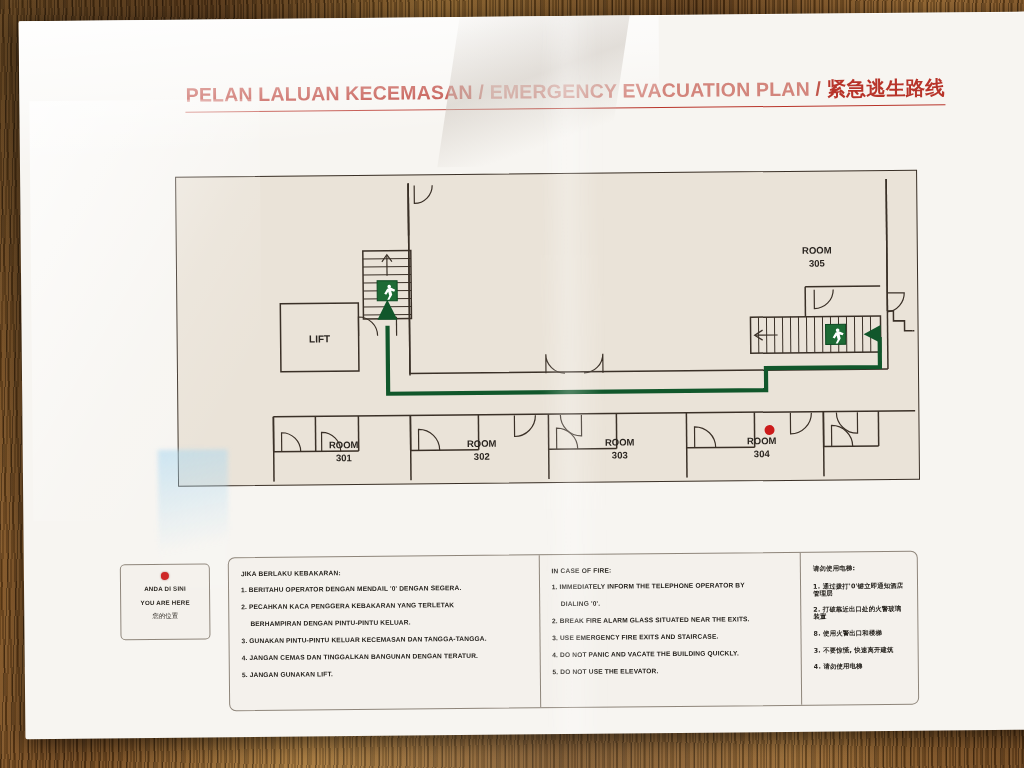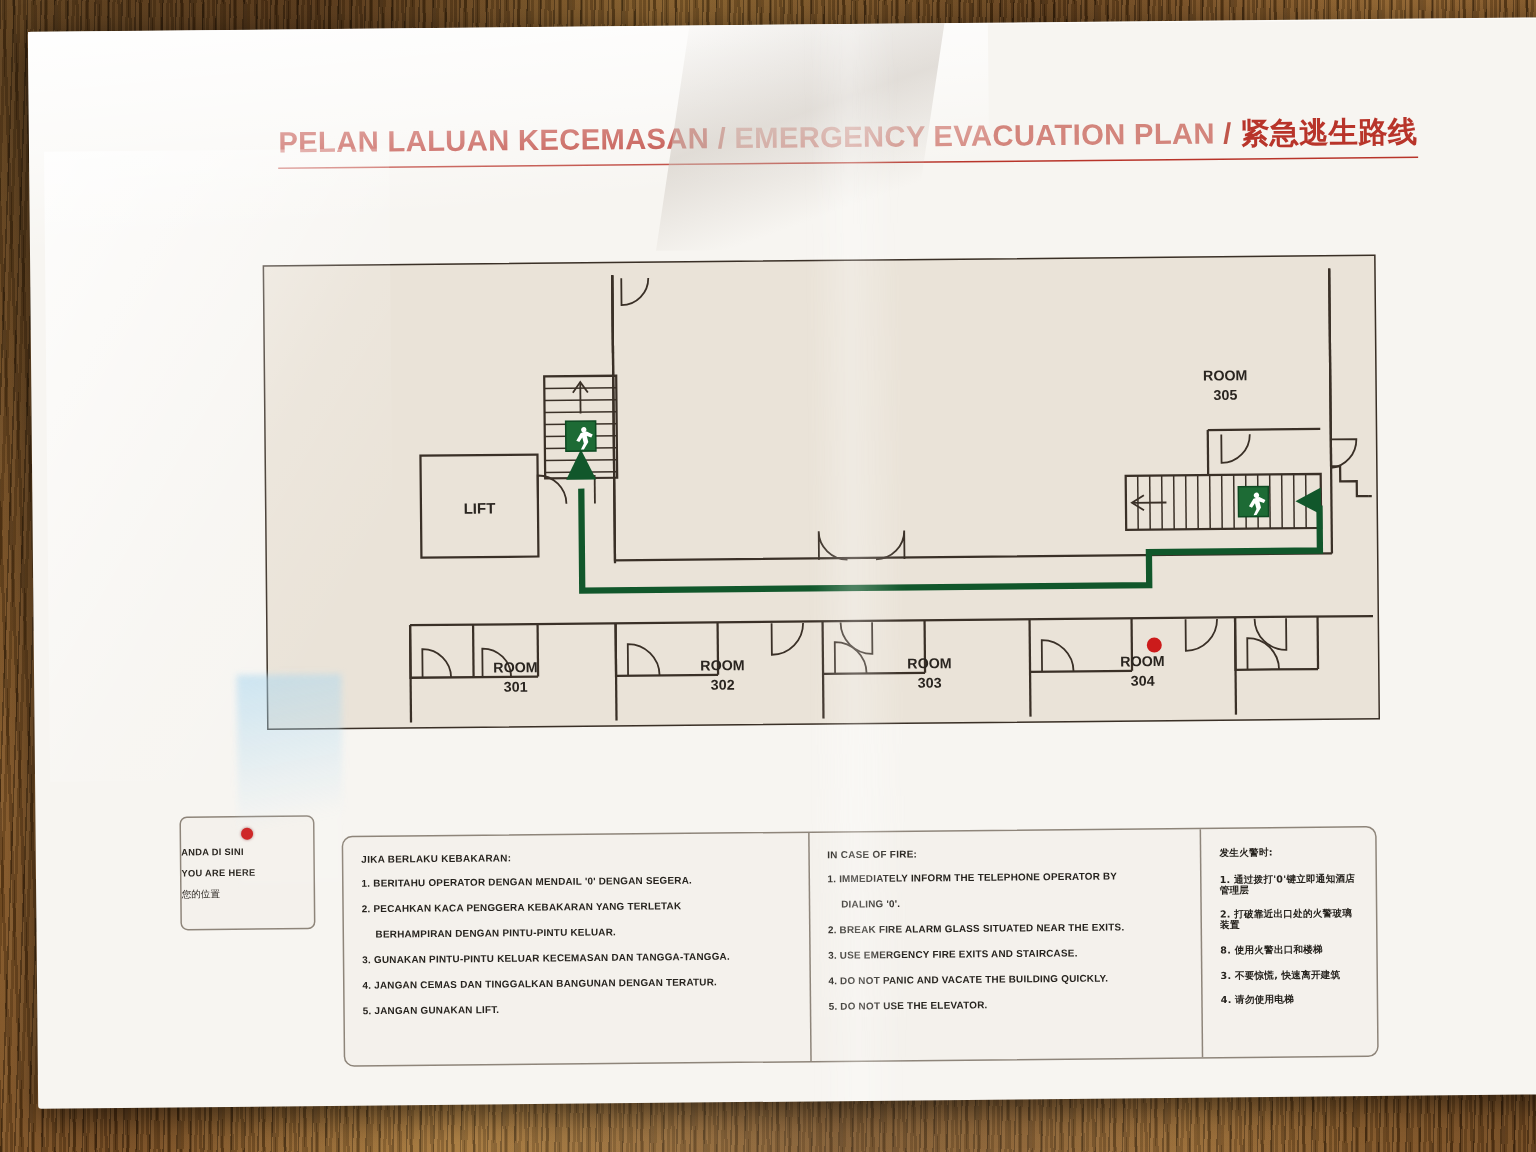--- a/index.html
+++ b/index.html
@@ -81,22 +81,23 @@
   #title .sep{color:#c0564b;font-weight:bold;}
   
   #plan{
     position:absolute;left:155px;top:157px;width:740px;height:308px;
     background:#eae3d8;
     border:1.6px solid #3a3027;
   }
   #plan svg{display:block;}
   
   #legend{
-    position:absolute;left:96px;top:524px;width:88px;height:74px;
+    position:absolute;left:96px;top:544px;width:88px;height:74px;
     background:#f4f1ec;border:1px solid #8e857a;border-radius:5px;
+    text-align:center;
   }
   #legend .dot{
     width:8px;height:8px;border-radius:50%;background:#cc1b1b;
     margin:7px auto 5px auto;box-shadow:0 0 2px rgba(120,0,0,.6);
   }
   #legend .l1{font-size:6.2px;font-weight:bold;color:#2a2620;letter-spacing:.2px;margin-bottom:7px;}
   #legend .l2{font-size:6.2px;font-weight:bold;color:#2a2620;letter-spacing:.2px;margin-bottom:6px;}
   #legend .l3{font-size:6.4px;color:#2a2620;font-family:"DejaVu Sans",sans-serif;}
   
   #instructions{
@@ -313,21 +314,21 @@
     <div class="col c2">
       <div class="ins-head">IN CASE OF FIRE:</div>
       <div class="ins-line">1. IMMEDIATELY INFORM THE TELEPHONE OPERATOR BY</div>
       <div class="ins-line cont">DIALING '0'.</div>
       <div class="ins-line">2. BREAK FIRE ALARM GLASS SITUATED NEAR THE EXITS.</div>
       <div class="ins-line">3. USE EMERGENCY FIRE EXITS AND STAIRCASE.</div>
       <div class="ins-line">4. DO NOT PANIC AND VACATE THE BUILDING QUICKLY.</div>
       <div class="ins-line">5. DO NOT USE THE ELEVATOR.</div>
     </div>
     <div class="col c3">
-      <div class="ins-head">发生火警时:</div>
+      <div class="ins-head">请勿使用电梯:</div>
       <div class="ins-line">1. 通过拨打'0'键立即通知酒店管理层</div>
       <div class="ins-line">2. 打破靠近出口处的火警玻璃装置</div>
       <div class="ins-line">8. 使用火警出口和楼梯</div>
       <div class="ins-line">3. 不要惊慌, 快速离开建筑</div>
       <div class="ins-line">4. 请勿使用电梯</div>
     </div>
   </div>
 
   <div class="glare" id="glare3"></div>
   <div class="glare" id="glare1"></div>

